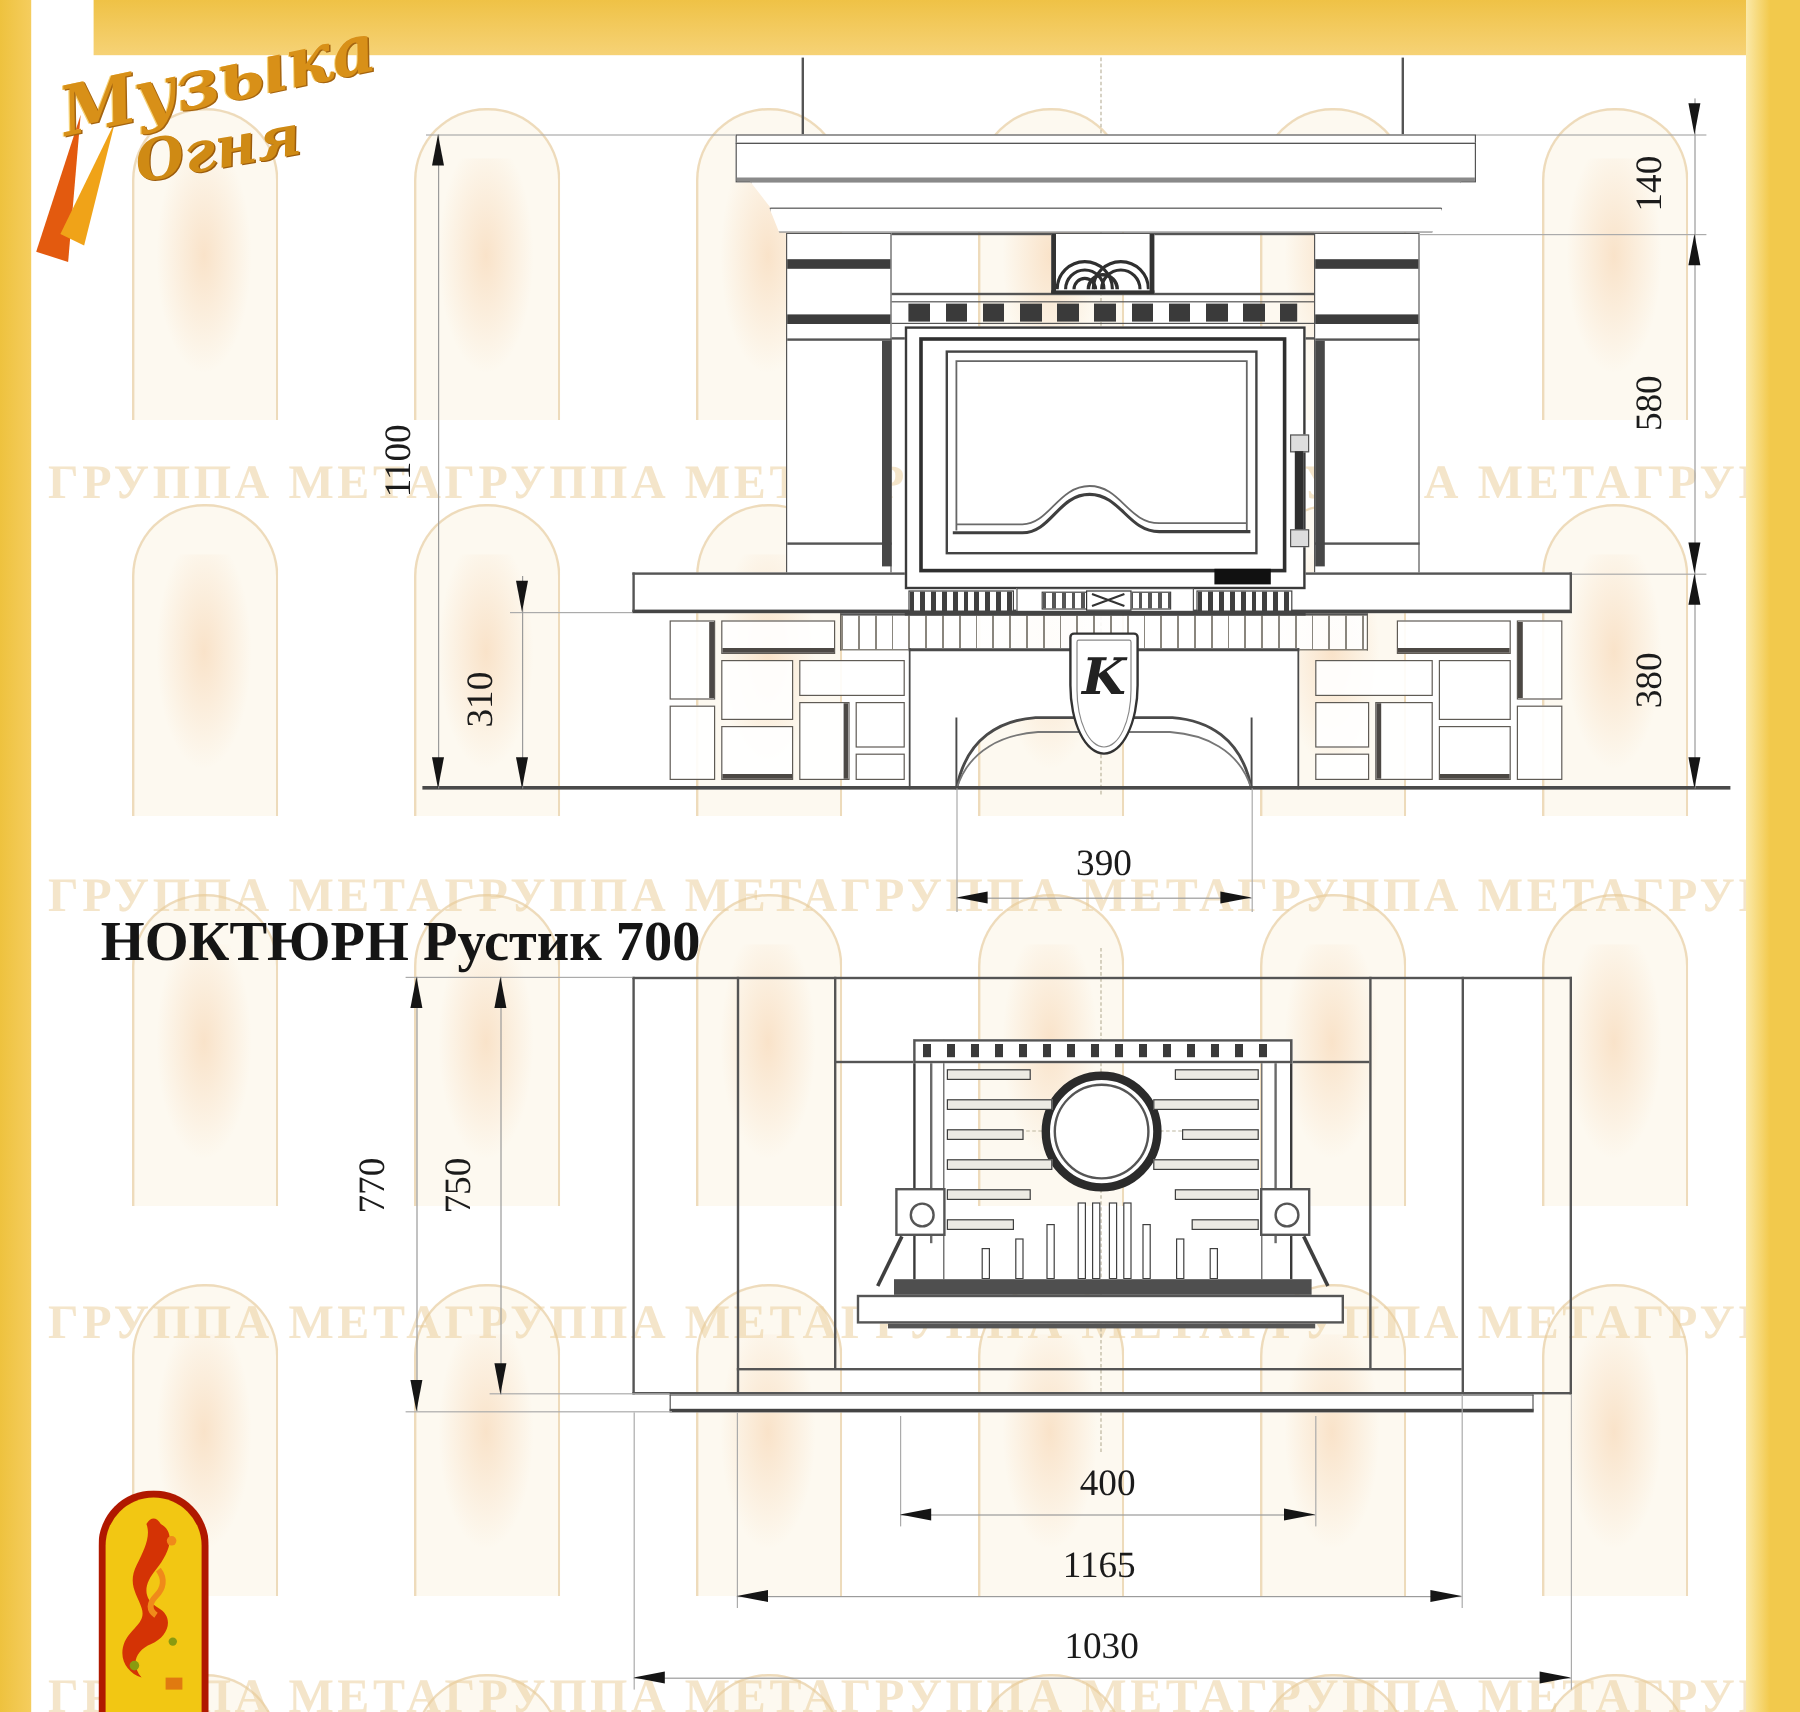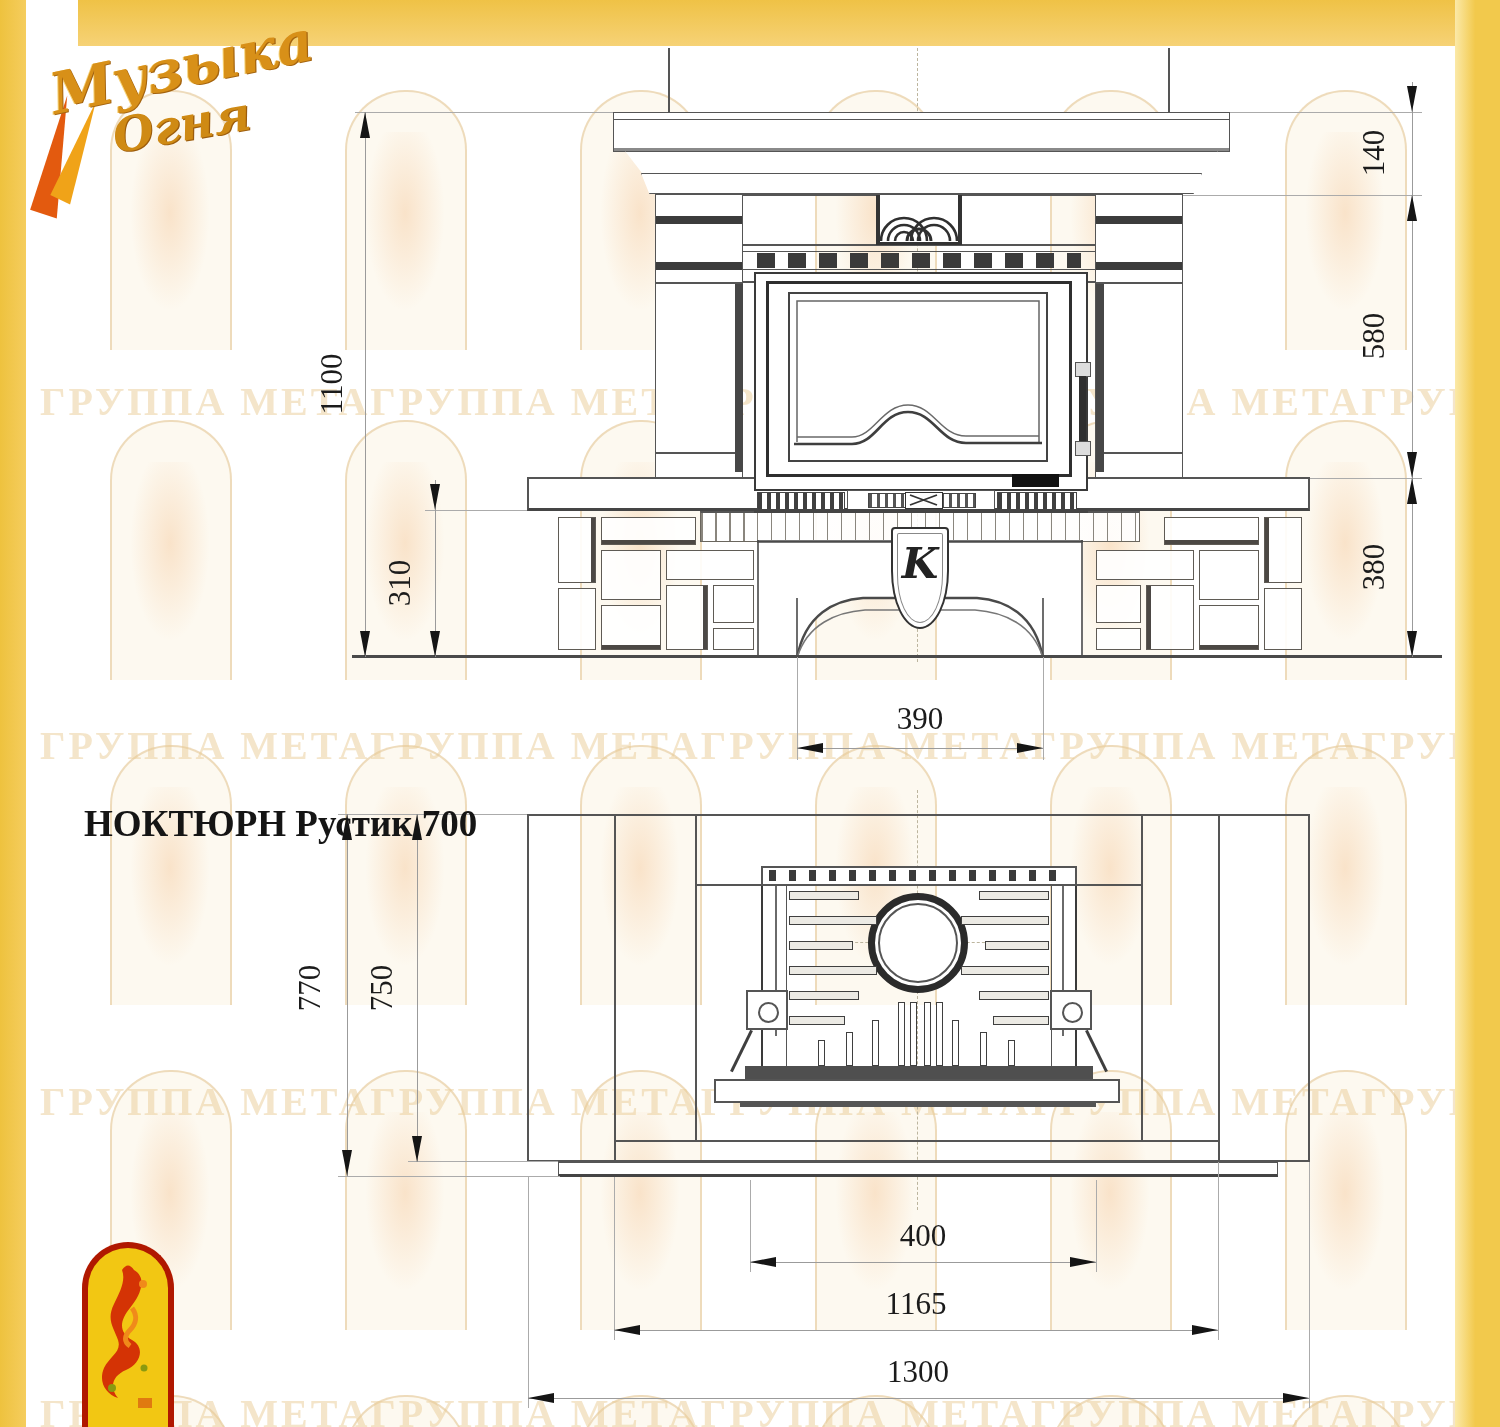--- a/index.html
+++ b/index.html
@@ -31,21 +31,21 @@
   .arr.lt{border-width:5px 26px 5px 0;border-right-color:#151515;}
   .arr.rt{border-width:5px 0 5px 26px;border-left-color:#151515;}
   .dim-label{position:absolute;width:120px;height:32px;text-align:center;font-size:31px;color:#1b1b1b;
              z-index:4;line-height:32px;}
   .dim-label.vert{transform:rotate(-90deg);}
   .stone{position:absolute;border:1.5px solid #5f5b55;background:rgba(255,255,255,0.9);box-sizing:border-box;}
   .sh-r{box-shadow:inset -4px 0 0 #4c4844;}
   .sh-b{box-shadow:inset 0 -4px 0 #4c4844;}
   .rib{position:absolute;height:9px;border:1.5px solid #3f3f3f;background:#eceae4;box-sizing:border-box;z-index:3;}
   .post{position:absolute;width:7px;border:1.5px solid #3f3f3f;background:#fff;box-sizing:border-box;z-index:3;}
-  #title{left:84px;top:758px;font-size:37px;font-weight:bold;color:#151515;z-index:5;white-space:nowrap;margin-top:44px;}
+  #title{left:84px;top:758px;font-size:47px;font-weight:bold;color:#151515;z-index:5;white-space:nowrap;}
   
   #logo{left:20px;top:5px;width:250px;height:225px;z-index:7;}
   .logo-w1{position:absolute;left:28px;top:28px;font-family:"DejaVu Serif",serif;font-style:italic;font-weight:bold;
            font-size:57px;color:#d89018;transform:rotate(-12deg);text-shadow:1px 1px 0 #a46410, -1px 0 0 #f6d37a;}
   .logo-w2{position:absolute;left:92px;top:92px;font-family:"DejaVu Serif",serif;font-style:italic;font-weight:bold;
            font-size:47px;color:#cf8a14;transform:rotate(-10deg);text-shadow:1px 1px 0 #9c5c0c;}
   .logo-fl1{position:absolute;left:28px;top:92px;width:0;height:0;border-style:solid;border-color:transparent;
            border-width:0 28px 120px 0;border-bottom-color:#e35a0f;transform:rotate(18deg);}
   .logo-fl2{position:absolute;left:52px;top:96px;width:0;height:0;border-style:solid;border-color:transparent;
            border-width:0 22px 104px 0;border-bottom-color:#f0a318;transform:rotate(26deg);}
@@ -346,21 +346,21 @@
   <div class="dimln" style="left:614px;top:1330px;width:604px;height:1px;"></div>
   <div class="arr lt" style="left:614px;top:1325px;"></div>
   <div class="arr rt" style="left:1192px;top:1325px;"></div>
   <div class="dim-label" style="left:856px;top:1288px;">1165</div>
 
   <div class="extln" style="left:528px;top:1177px;width:1px;height:231px;"></div>
   <div class="extln" style="left:1309px;top:1162px;width:1px;height:246px;"></div>
   <div class="dimln" style="left:528px;top:1398px;width:781px;height:1px;"></div>
   <div class="arr lt" style="left:528px;top:1393px;"></div>
   <div class="arr rt" style="left:1283px;top:1393px;"></div>
-  <div class="dim-label" style="left:858px;top:1356px;">1300</div>
+  <div class="dim-label" style="left:858px;top:1356px;">1030</div>
 </div>
 
 <div class="abs" id="logo2">
   <svg width="80" height="173" viewBox="0 0 80 173">
     <path d="M46,22 C60,30 52,48 42,60 C32,72 30,84 44,92 C58,100 52,116 38,122 C26,127 20,138 30,150 C18,146 10,134 16,120 C22,108 34,104 30,92 C26,80 18,72 26,56 C32,44 38,32 34,22 C38,16 42,16 46,22 Z" fill="#d43305"></path>
     <path d="M44,60 C50,68 48,76 42,82 C36,88 36,94 42,98" fill="none" stroke="#f08a1a" stroke-width="5"></path>
     <circle cx="55" cy="36" r="4" fill="#f08a1a"></circle>
     <circle cx="24" cy="140" r="4" fill="#8a9a10"></circle>
     <circle cx="56" cy="120" r="3.5" fill="#8a9a10"></circle>
     <rect x="50" y="150" width="14" height="10" fill="#e07a10"></rect>

